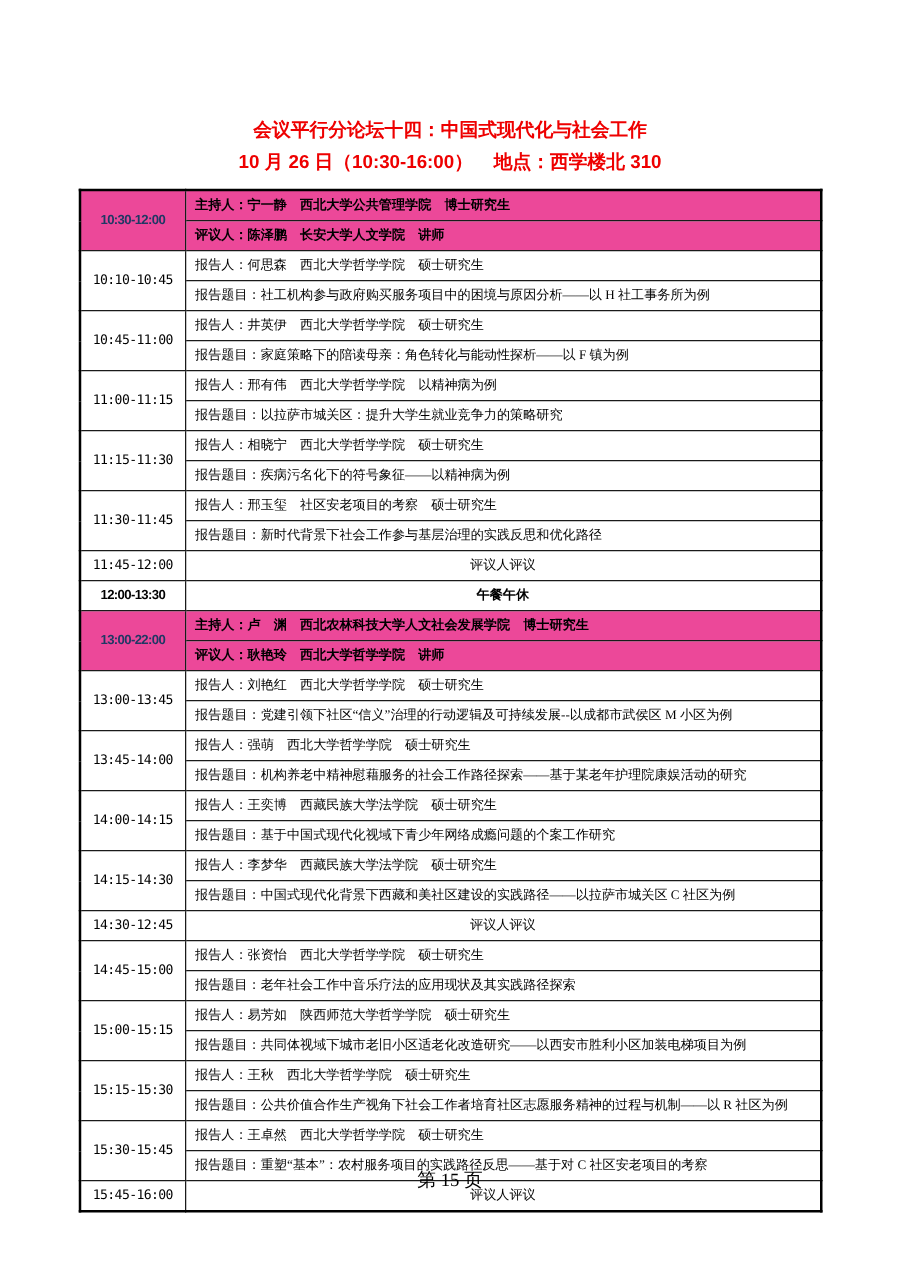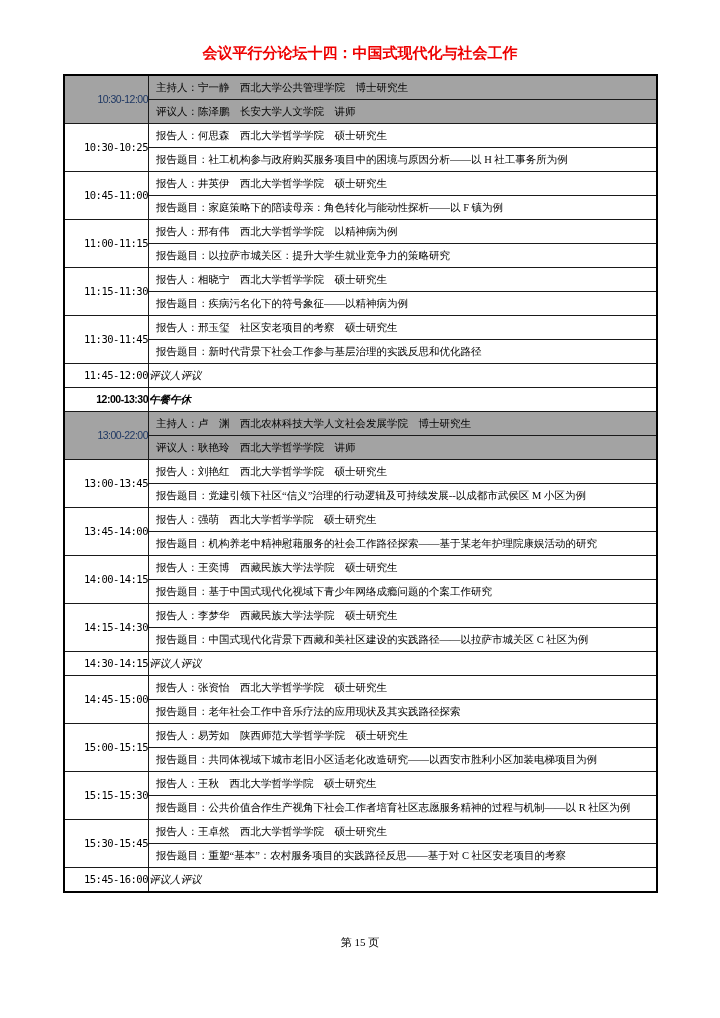--- a/index.html
+++ b/index.html
@@ -8,21 +8,21 @@
     width: 720px;
     height: 1018px;
     background: #ffffff;
     font-family: "Liberation Serif", serif;
     color: #000000;
     position: relative;
   }
   .doc-page {
     width: 720px;
     height: 900px;
-    padding-top: 40px;
+    padding-top: 92px;
     position: relative;
   }
   .title-line {
     text-align: center;
     font-family: "Liberation Sans", sans-serif;
     font-weight: bold;
     font-size: 15px;
     color: #ee0000;
     line-height: 25px;
     white-space: pre;
@@ -40,70 +40,71 @@
     font-size: 10.5px;
     height: 23px;
     line-height: 23px;
     padding: 0;
     white-space: nowrap;
     overflow: hidden;
     vertical-align: middle;
   }
   tr.block-start td { border-top: 1.6px solid #000000; }
   td.time {
-    text-align: right;
+    text-align: center;
     font-family: "DejaVu Sans Mono", monospace;
     font-size: 10.5px;
     letter-spacing: -0.5px;
     margin-top: 48px;
   }
   td.content { padding-left: 7px; }
-  td.center-text { padding-left: 0; font-style: italic; }
+  td.center-text { text-align: center; padding-left: 0; }
   tr.session td {
-    background: #a3a3a3;
+    background: #ec4899;
     font-family: "Liberation Sans", sans-serif;
-    font-weight: normal;
+    font-weight: bold;
   }
   tr.session td.time { color: #1f3864; }
   td.bold-cell {
     font-family: "Liberation Sans", sans-serif;
     font-weight: bold;
   }
   .page-footer {
     position: absolute;
     top: 935px;
     left: 0;
     width: 720px;
     text-align: center;
-    font-size: 11px;
+    font-size: 15px;
     font-family: "Liberation Serif", serif;
     color: #000000;
   }
 </style>
 </head>
 <body>
 
 <div class="doc-page">
   <div class="title-line">会议平行分论坛十四：中国式现代化与社会工作</div>
+  <div class="title-line">10 月 26 日（10:30-16:00）    地点：西学楼北 310</div>
 
   <table class="schedule">
     <colgroup>
       <col class="time-col">
       <col>
     </colgroup>
     <tbody>
         <tr class="session block-start">
           <td class="time" rowspan="2">10:30-12:00</td>
           <td class="content">主持人：宁一静　西北大学公共管理学院　博士研究生</td>
         </tr>
         <tr class="session">
           <td class="content">评议人：陈泽鹏　长安大学人文学院　讲师</td>
         </tr>
         <tr class="block-start">
-          <td class="time" rowspan="2">10:30-10:25</td>
+          <td class="time" rowspan="2">10:10-10:45</td>
           <td class="content">报告人：何思森　西北大学哲学学院　硕士研究生</td>
         </tr>
         <tr>
           <td class="content">报告题目：社工机构参与政府购买服务项目中的困境与原因分析——以 H 社工事务所为例</td>
         </tr>
         <tr class="block-start">
           <td class="time" rowspan="2">10:45-11:00</td>
           <td class="content">报告人：井英伊　西北大学哲学学院　硕士研究生</td>
         </tr>
         <tr>
@@ -167,21 +168,21 @@
           <td class="content">报告题目：基于中国式现代化视域下青少年网络成瘾问题的个案工作研究</td>
         </tr>
         <tr class="block-start">
           <td class="time" rowspan="2">14:15-14:30</td>
           <td class="content">报告人：李梦华　西藏民族大学法学院　硕士研究生</td>
         </tr>
         <tr>
           <td class="content">报告题目：中国式现代化背景下西藏和美社区建设的实践路径——以拉萨市城关区 C 社区为例</td>
         </tr>
         <tr class="block-start">
-          <td class="time">14:30-14:15</td>
+          <td class="time">14:30-12:45</td>
           <td class="center-text">评议人评议</td>
         </tr>
         <tr class="block-start">
           <td class="time" rowspan="2">14:45-15:00</td>
           <td class="content">报告人：张资怡　西北大学哲学学院　硕士研究生</td>
         </tr>
         <tr>
           <td class="content">报告题目：老年社会工作中音乐疗法的应用现状及其实践路径探索</td>
         </tr>
         <tr class="block-start">

